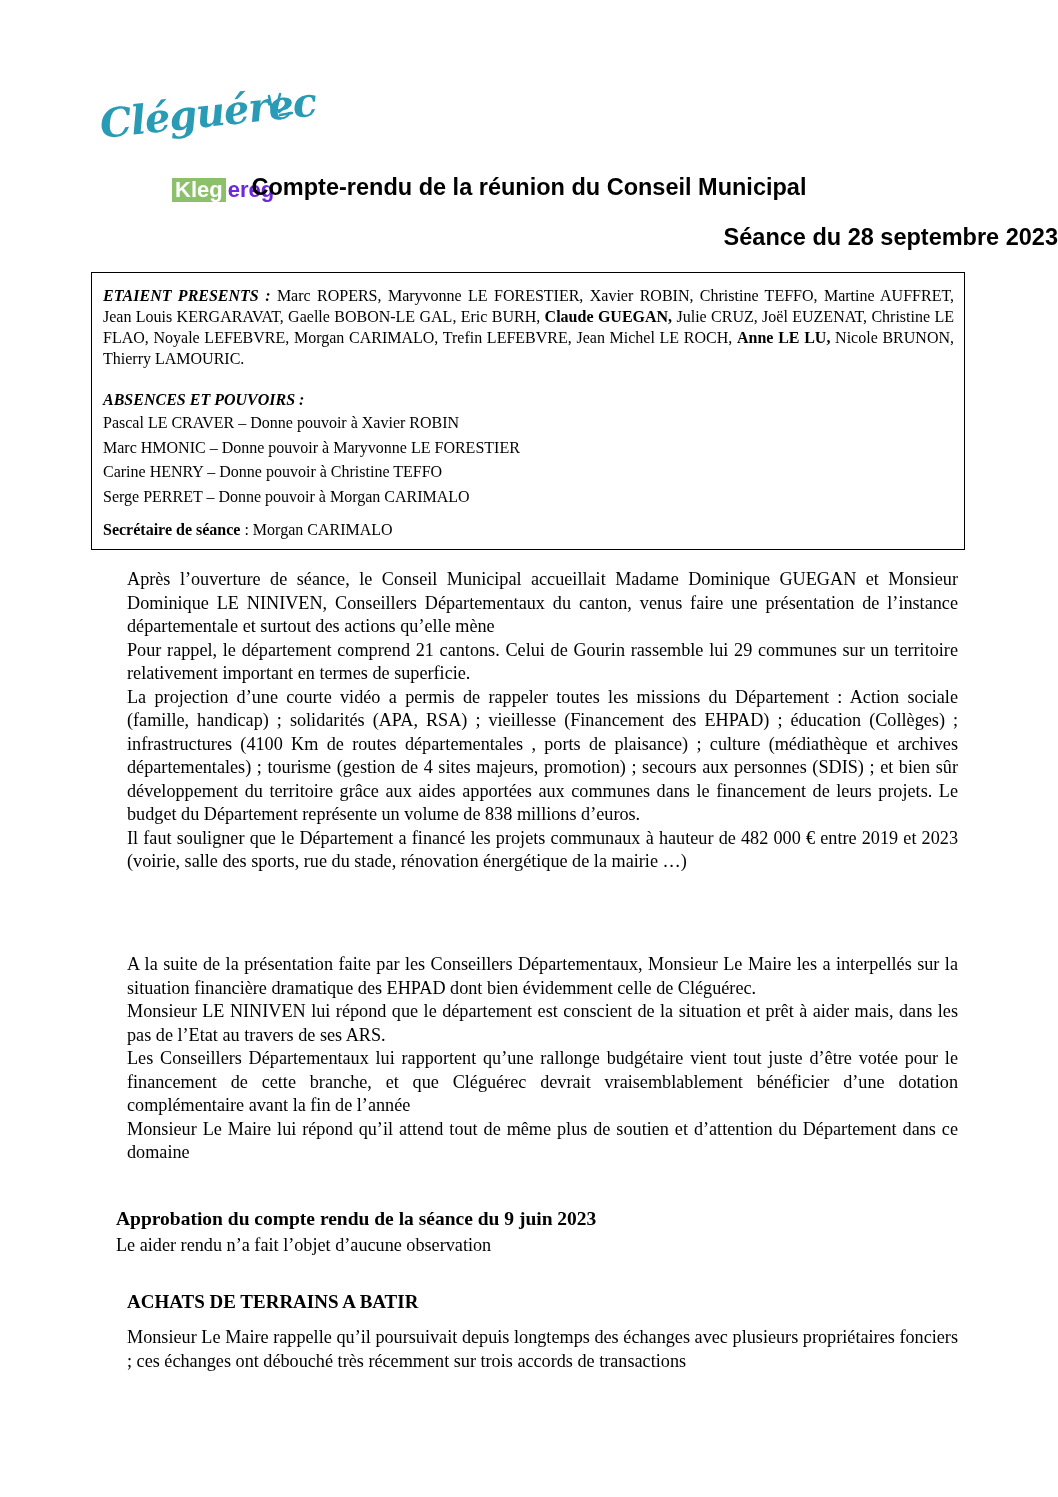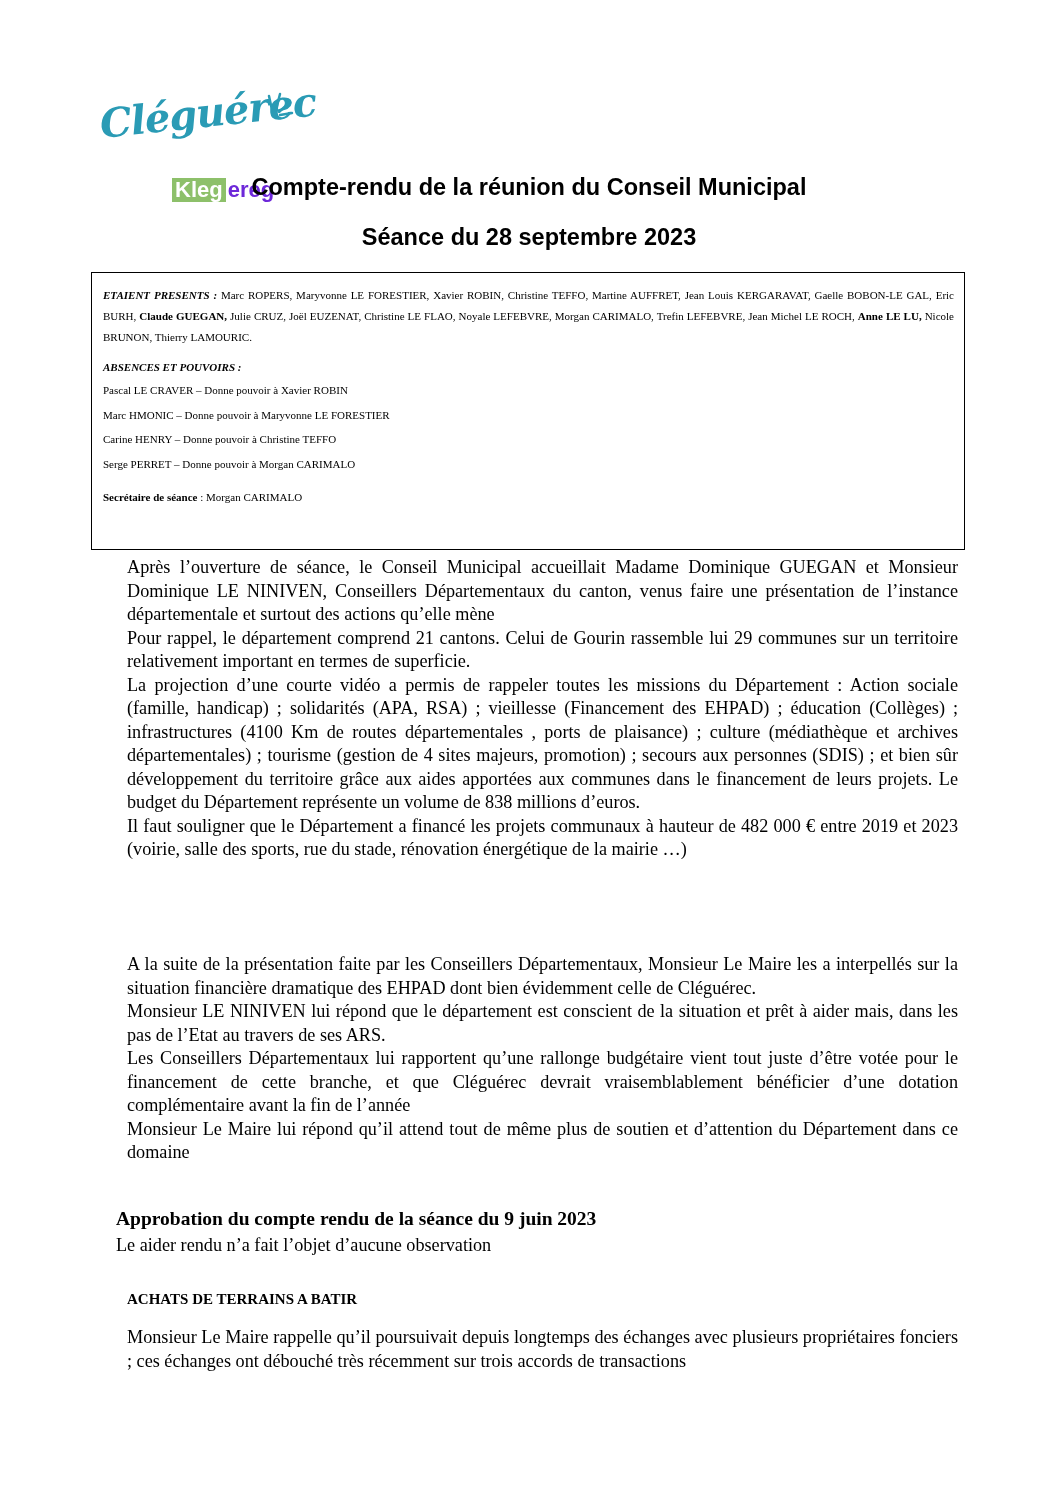--- a/index.html
+++ b/index.html
@@ -7,39 +7,39 @@
 
   .logo { position: absolute; left: 96px; top: 86px; width: 200px; height: 80px; }
   .logo-script { position: absolute; left: 4px; top: 14px; font-family: "DejaVu Serif", serif; font-style: italic; font-weight: bold; font-size: 40px; color: #2a9bb5; letter-spacing: -1px; transform: rotate(-6deg); transform-origin: left center; white-space: nowrap; }
   .logo-rays { position: absolute; left: 168px; top: 2px; width: 30px; height: 30px; }
   .logo-badge { position: absolute; left: 76px; top: 52px; height: 24px; display: flex; align-items: center; font-family: "Liberation Sans", sans-serif; font-weight: bold; font-size: 22px; margin-top: 40px; }
   .logo-badge .kleg { background: #8dc06a; color: #ffffff; padding: 0 3px; line-height: 24px; }
   .logo-badge .ereg { color: #6d28d9; padding-left: 2px; line-height: 24px; }
 
   .title { position: absolute; left: 0; width: 1058px; text-align: center; font-family: "Liberation Sans", sans-serif; font-weight: bold; font-size: 23.5px; }
   .title.t1 { top: 174px; }
-  .title.t2 { top: 224px; }
+  .title.t2 { top: 224px; text-align: right; }
 
-  .attendance-box { position: absolute; left: 91px; top: 272px; width: 874px; height: 278px; border: 1.5px solid #000; box-sizing: border-box; padding: 12px 10px 0 11px; font-size: 11px; }
+  .attendance-box { position: absolute; left: 91px; top: 272px; width: 874px; height: 278px; border: 1.5px solid #000; box-sizing: border-box; padding: 12px 10px 0 11px; font-size: 16px; }
   .presents { text-align: justify; line-height: 21px; margin: 0; }
   .presents .label { font-weight: bold; font-style: italic; }
   .presents .bold-name { font-weight: bold; }
-  .absences-label { margin-top: 8px; font-weight: bold; font-style: italic; line-height: 22px; }
+  .absences-label { margin-top: 20px; font-weight: bold; font-style: italic; line-height: 22px; }
   .proxy { line-height: 24.5px; }
   .secretary { margin-top: 10px; line-height: 22px; }
   .secretary .label { font-weight: bold; }
 
   .body-text { position: absolute; left: 127px; width: 831px; font-size: 18.2px; line-height: 23.5px; text-align: justify; }
   .body-text p { margin: 0; }
-  .para1 { top: 556px; }
+  .para1 { top: 568px; }
   .para2 { top: 953px; }
 
   .approval-heading { position: absolute; left: 116px; top: 1208px; font-weight: bold; font-size: 19.5px; }
   .approval-text { position: absolute; left: 116px; top: 1235px; font-size: 18.2px; }
-  .section-heading { position: absolute; left: 127px; top: 1291px; font-weight: bold; font-size: 15px; }
+  .section-heading { position: absolute; left: 127px; top: 1291px; font-weight: bold; font-size: 19px; }
   .para3 { top: 1326px; }
 </style>
 </head>
 <body>
 
 <div class="logo">
   <span class="logo-script">Cléguérec</span>
   <svg class="logo-rays" viewBox="0 0 30 30">
     <line x1="8" y1="22" x2="5" y2="8" stroke="#2a9bb5" stroke-width="2.5" stroke-linecap="round"></line>
     <line x1="12" y1="22" x2="16" y2="6" stroke="#2a9bb5" stroke-width="2.5" stroke-linecap="round"></line>

